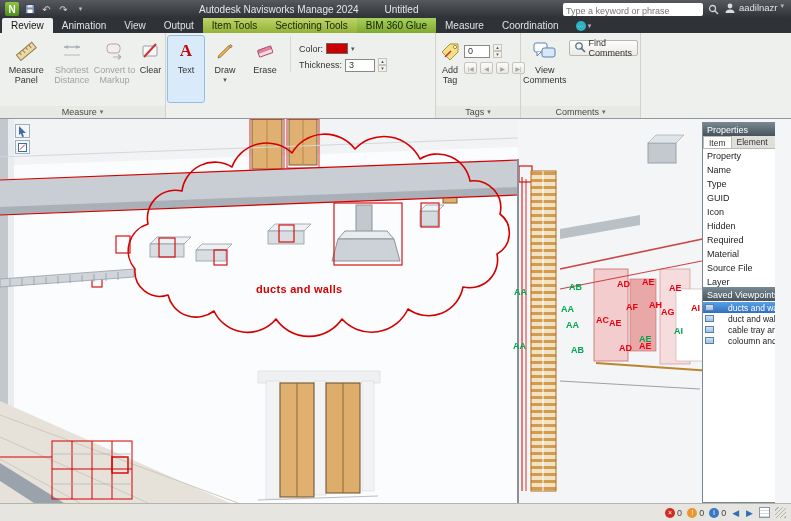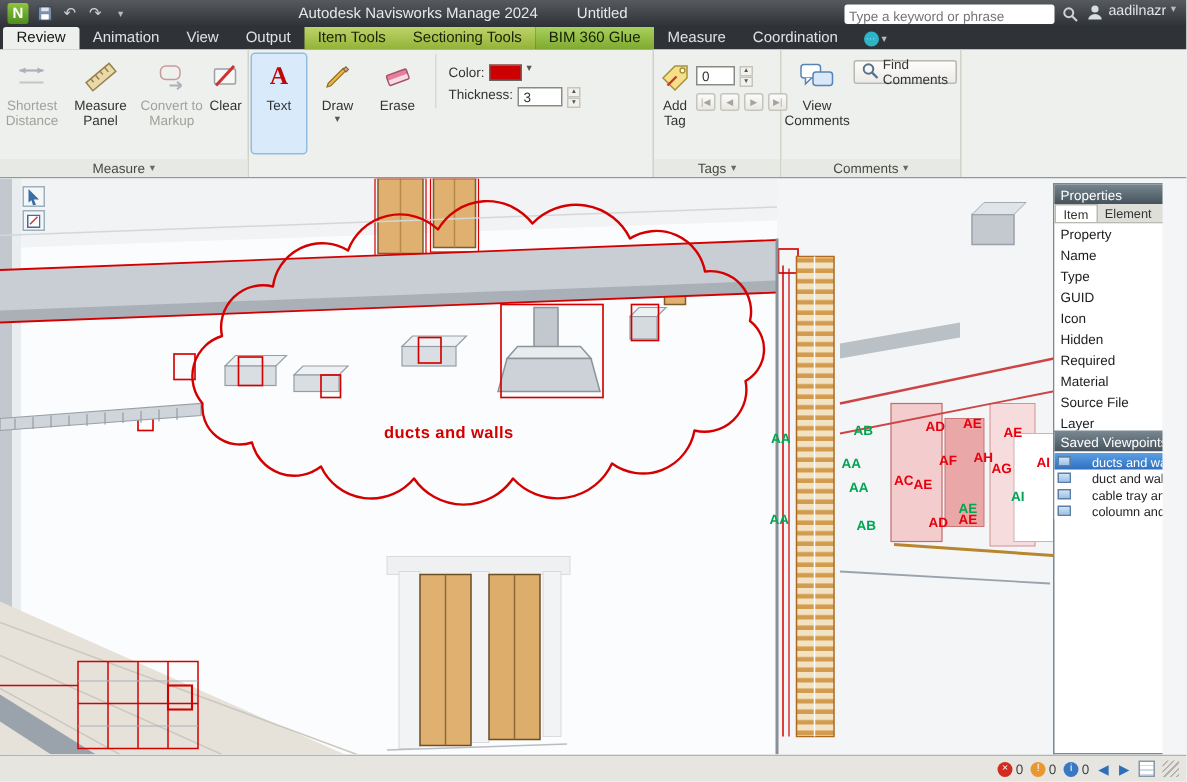--- a/index.html
+++ b/index.html
@@ -34,21 +34,21 @@
   .rgroup-label { position:absolute; left:0; right:0; bottom:0; height:12px; display:flex; align-items:center; justify-content:center; gap:3px; font-size:9px; color:#4a4a45; background:#e7e9e4; }
   .rgroup-label .caret { font-size:7px; color:#6a6a64; }
   .bigbtn { height:66px; display:flex; flex-direction:column; align-items:center; gap:2px; font-size:9px; color:#333; text-align:center; padding-top:3px; border-radius:2px; }
   .bigbtn .lbl { line-height:10px; }
   .bigbtn.disabled { color:#a2a29c; }
   .bigbtn.selected { background:#d9ebfb; outline:1px solid #90bde4; }
   .icon24 { width:24px; height:24px; display:flex; align-items:center; justify-content:center; flex:none; }
   .a-glyph { font-family:"Liberation Serif", serif; font-size:17px; font-weight:bold; color:#c00606; line-height:20px; }
   .mini-caret { font-size:7px; color:#555; line-height:6px; }
   .mk-col { display:flex; flex-direction:column; gap:4px; padding-top:7px; font-size:9px; color:#333; }
-  .mk-row { display:flex; align-items:flex-start; gap:3px; }
+  .mk-row { display:flex; align-items:center; gap:3px; }
   .swatch { width:22px; height:11px; background:#cc0000; border:1px solid #666; }
   .spin { height:13px; border:1px solid #8a8a84; background:#fff; font-size:9px; display:flex; align-items:center; padding:0 3px; }
   .updown { display:flex; flex-direction:column; width:9px; }
   .updown .ud { font-size:5px; line-height:5px; color:#555; text-align:center; border:1px solid #c6c5bd; background:#f2f1ec; }
   .navbtn { width:13px; height:12px; border:1px solid #c6c5bd; background:linear-gradient(#fbfbfa,#e9e8e3); color:#a5a49d; font-size:6px; display:flex; align-items:center; justify-content:center; border-radius:2px; }
   .find-btn { border:1px solid #b8b8b0; background:linear-gradient(#fdfdfc,#eceae6); padding:1px 4px; font-size:9px; display:flex; gap:3px; align-items:center; height:16px; border-radius:2px; color:#333; margin-top:4px; }
 
   
   .viewport { position:relative; height:384px; overflow:hidden; background:#eef1f4; }
   .scene { position:absolute; inset:0; }
@@ -145,44 +145,44 @@
   <div class="tab">Coordination</div>
   <div class="comm-btn">
     <span class="comm-circle"></span>
     <span class="qat-caret">▾</span>
   </div>
 </div>
 
 <div class="ribbon">
 
   <div class="rgroup" style="width:166px">
-    <div class="bigbtn disabled" style="width:40px">
-      <span class="icon24">
-        <svg width="22" height="22">
-            <line x1="3" y1="7" x2="19" y2="7" stroke="#aab0b6" stroke-width="1.4"></line>
-            <polygon points="3,7 7,5 7,9" fill="#aab0b6"></polygon>
-            <polygon points="19,7 15,5 15,9" fill="#aab0b6"></polygon>
-            <line x1="3" y1="15" x2="19" y2="15" stroke="#c4c8cc" stroke-width="1.4"></line>
-          </svg>
-      </span>
-      <span class="lbl">Shortest Distance</span>
-    </div>
     <div class="bigbtn" style="width:50px">
       <span class="icon24">
         <svg width="22" height="22">
             <g transform="rotate(-40 11 11)">
               <rect x="1" y="8" width="20" height="7" fill="#ead9a8" stroke="#97804c"></rect>
               <line x1="5" y1="8" x2="5" y2="11" stroke="#97804c"></line>
               <line x1="9" y1="8" x2="9" y2="12" stroke="#97804c"></line>
               <line x1="13" y1="8" x2="13" y2="11" stroke="#97804c"></line>
               <line x1="17" y1="8" x2="17" y2="12" stroke="#97804c"></line>
             </g>
           </svg>
       </span>
       <span class="lbl">Measure Panel</span>
+    </div>
+    <div class="bigbtn disabled" style="width:40px">
+      <span class="icon24">
+        <svg width="22" height="22">
+            <line x1="3" y1="7" x2="19" y2="7" stroke="#aab0b6" stroke-width="1.4"></line>
+            <polygon points="3,7 7,5 7,9" fill="#aab0b6"></polygon>
+            <polygon points="19,7 15,5 15,9" fill="#aab0b6"></polygon>
+            <line x1="3" y1="15" x2="19" y2="15" stroke="#c4c8cc" stroke-width="1.4"></line>
+          </svg>
+      </span>
+      <span class="lbl">Shortest Distance</span>
     </div>
     <div class="bigbtn disabled" style="width:44px">
       <span class="icon24">
         <svg width="22" height="22">
             <rect x="3" y="4" width="13" height="9" rx="3.5" fill="none" stroke="#c79a9a"></rect>
             <path d="M9,17 h8 m0,0 -3,-2.5 m3,2.5 -3,2.5" stroke="#aab0b6" fill="none" stroke-width="1.2"></path>
           </svg>
       </span>
       <span class="lbl">Convert to Markup</span>
     </div>

